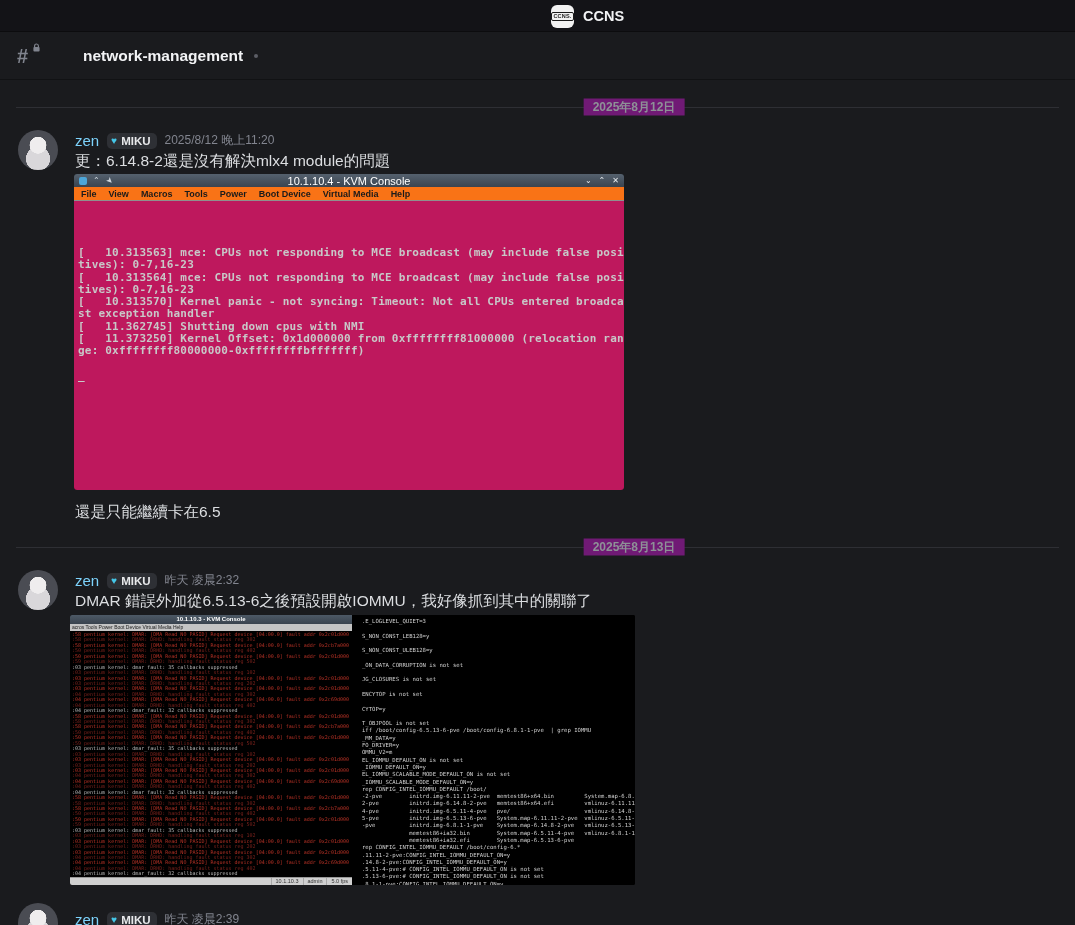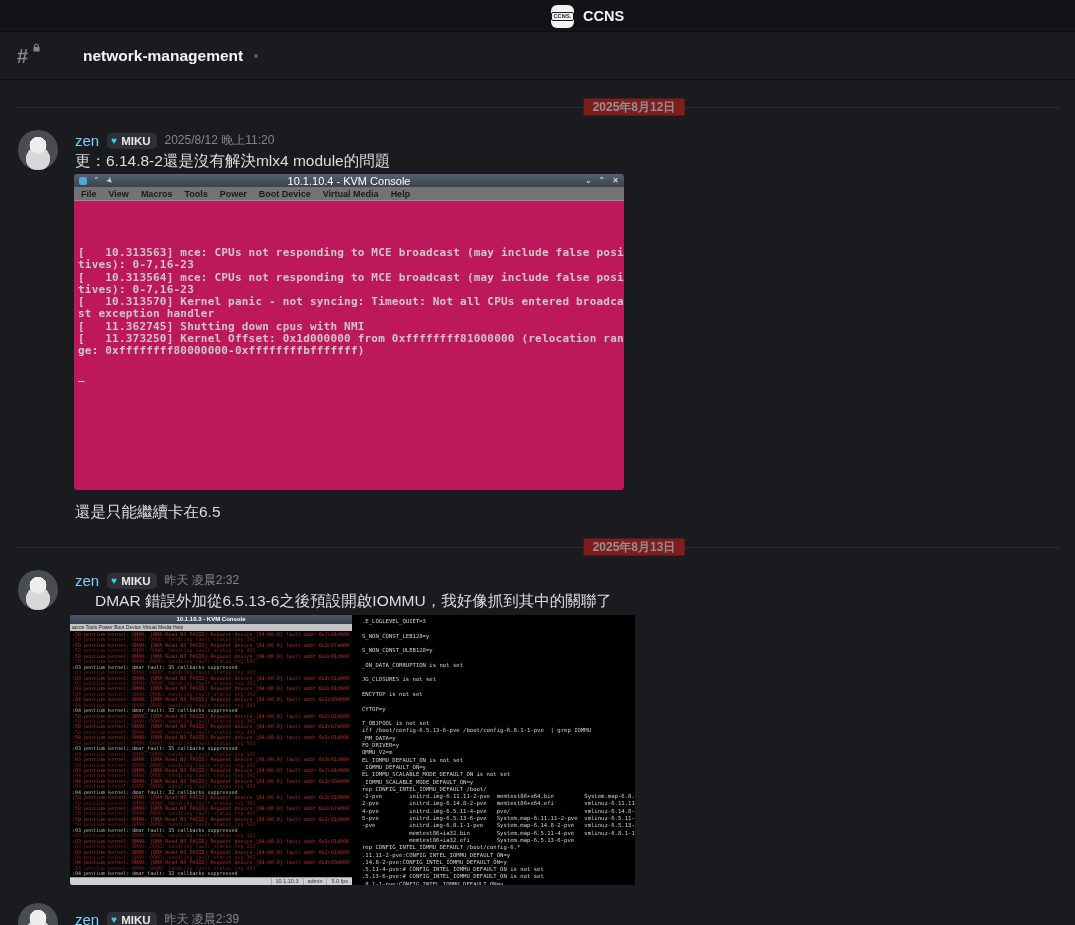--- a/index.html
+++ b/index.html
@@ -44,21 +44,21 @@
   .channel-name { font-size:15.5px; font-weight:bold; color:#f2f3f5; margin-right:11px;margin-left:35px; }
   .header-dot { width:4px; height:4px; border-radius:50%; background:#5c5e66; margin-right:11px; }
   .channel-topic { font-size:14px; color:#8e9299; cursor:pointer; }
 
   
   .chat { position:absolute; top:81px; left:0; width:1075px; height:844px; }
 
   .date-divider { position:absolute; left:16px; right:16px; height:0; border-top:1px solid #2e2f34; }
   .date-label {
     position:absolute; left:634px; transform:translate(-50%,-50%);
-    background:#7f1d1d; padding:0 9px;
+    background:#701a75; padding:0 9px;
     font-size:12px; font-weight:bold; color:#8e9197; white-space:nowrap;
   }
 
   .avatar {
     position:absolute; left:18px; width:40px; height:40px; border-radius:50%;
     background:
       radial-gradient(circle at 50% 38%, #efedee 0 26%, rgba(0,0,0,0) 27%),
       radial-gradient(circle at 50% 72%, #d9d7da 0 34%, rgba(0,0,0,0) 35%),
       radial-gradient(circle at 50% 50%, #4a4c53 0 100%);
     cursor:pointer;
@@ -87,21 +87,21 @@
   .kvm-titlebar-icons { display:flex; gap:6px; align-items:center; }
   .tb-app { width:8px; height:8px; border-radius:2px; background:#4da6d9; display:inline-block; }
   .tb-glyph { color:#cfd6dd; font-size:8px; line-height:8px; }
   .kvm1-title {
     position:absolute; left:0; right:0; text-align:center;
     font-size:11px; font-weight:normal; color:#fff;
   }
   .kvm1-controls { position:absolute; right:5px; display:flex; gap:7px; }
   .kvm1-controls span { color:#e8ecef; font-size:8px; line-height:13px; }
   .kvm1-menubar {
-    height:14px; background:#737373; display:flex; align-items:center;
+    height:14px; background:#f97316; display:flex; align-items:center;
     padding:0 7px; border-bottom:1px solid #8f8f8f;
   }
   .kvm1-menubar span {
     font-size:9px; font-weight:bold; color:#1b1b1b; margin-right:12px; cursor:pointer;
     white-space:nowrap;
   }
   .kvm1-console { flex:1; background:#be185d; overflow:hidden; }
   .kvm1-console pre {
     margin:46px 0 0 4px;
     font:bold 11px/12.3px "DejaVu Sans Mono","Liberation Mono",monospace;
@@ -245,21 +245,21 @@
 
     <div class="avatar" style="top:489px;"></div>
     <div class="msg-header" style="top:490px;">
       <span class="username">zen</span>
       <span class="role-badge">
         <span class="heart">♥</span>
         <span class="label">MIKU</span>
       </span>
       <span class="timestamp">昨天 凌晨2:32</span>
     </div>
-    <div class="msg-text" style="top:510px;margin-left:20px;">DMAR 錯誤外加從6.5.13-6之後預設開啟IOMMU，我好像抓到其中的關聯了</div>
+    <div class="msg-text" style="top:510px;">DMAR 錯誤外加從6.5.13-6之後預設開啟IOMMU，我好像抓到其中的關聯了</div>
 
     <div class="kvm2" style="top:534px;">
       <div class="kvm2-left">
         <div class="kvm2-titlebar">
           <span class="kvm2-title">10.1.10.3 - KVM Console</span>
         </div>
         <div class="kvm2-menubar">acros   Tools   Power   Boot Device   Virtual Media   Help</div>
         <div class="kvm2-log">
             <div class="log-bright">:58 pentium kernel: DMAR: [DMA Read NO_PASID] Request device [04:00.0] fault addr 0x2c01d000 [fault reas</div>
             <div class="log-dark">:58 pentium kernel: DMAR: DRHD: handling fault status reg 302</div>

